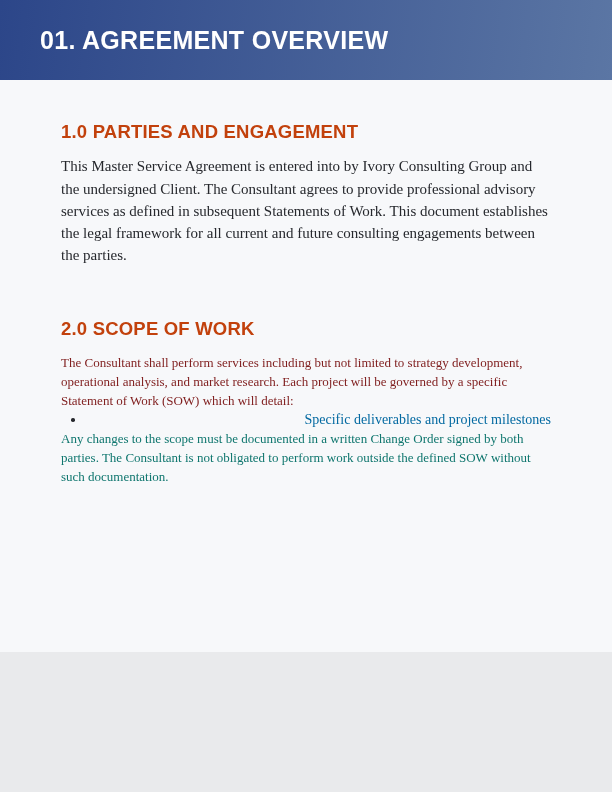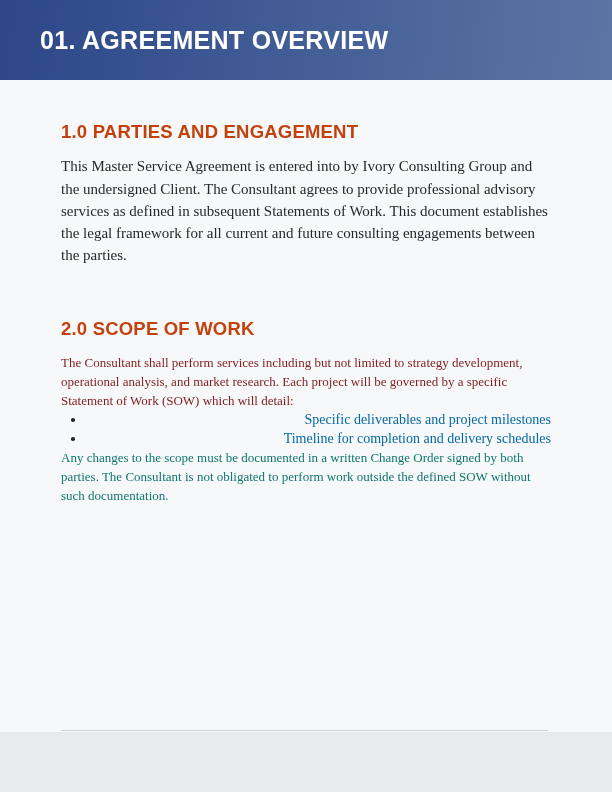--- a/index.html
+++ b/index.html
@@ -1,19 +1,19 @@
 <!DOCTYPE html>
 <html><head>
 <meta charset="utf-8">
 <style>
   * { margin: 0; padding: 0; box-sizing: border-box; }
   html, body { background: #e9eaec; }
   .page {
     width: 612px;
-    height: 732px;
+    height: 652px;
     background: #f7f8fa;
     position: relative;
     overflow: hidden;
     margin: 0 auto;
     font-family: "Liberation Sans", sans-serif;
   }
   .banner {
     height: 80px;
     background: linear-gradient(97deg, #2c4689 0%, #5b76a4 100%);
     display: flex;
@@ -115,21 +115,20 @@
     <section>
       <h2 class="section-heading">1.0 PARTIES AND ENGAGEMENT</h2>
       <p class="lead-para">This Master Service Agreement is entered into by Ivory Consulting Group and the undersigned Client. The Consultant agrees to provide professional advisory services as defined in subsequent Statements of Work. This document establishes the legal framework for all current and future consulting engagements between the parties.</p>
     </section>
 
     <section>
       <h2 class="section-heading heading-2">2.0 SCOPE OF WORK</h2>
       <p class="body-para">The Consultant shall perform services including but not limited to strategy development, operational analysis, and market research. Each project will be governed by a specific Statement of Work (SOW) which will detail:</p>
       <ul class="bullet-list">
         <li>Specific deliverables and project milestones</li>
-        <li>Timeline for completion and delivery schedules</li>
       </ul>
       <p class="closing-para">Any changes to the scope must be documented in a written Change Order signed by both parties. The Consultant is not obligated to perform work outside the defined SOW without such documentation.</p>
     </section>
 
   </main>
 
   <footer class="page-footer">
     <div class="page-label">PAGE 02 OF 04</div>
   </footer>
 

